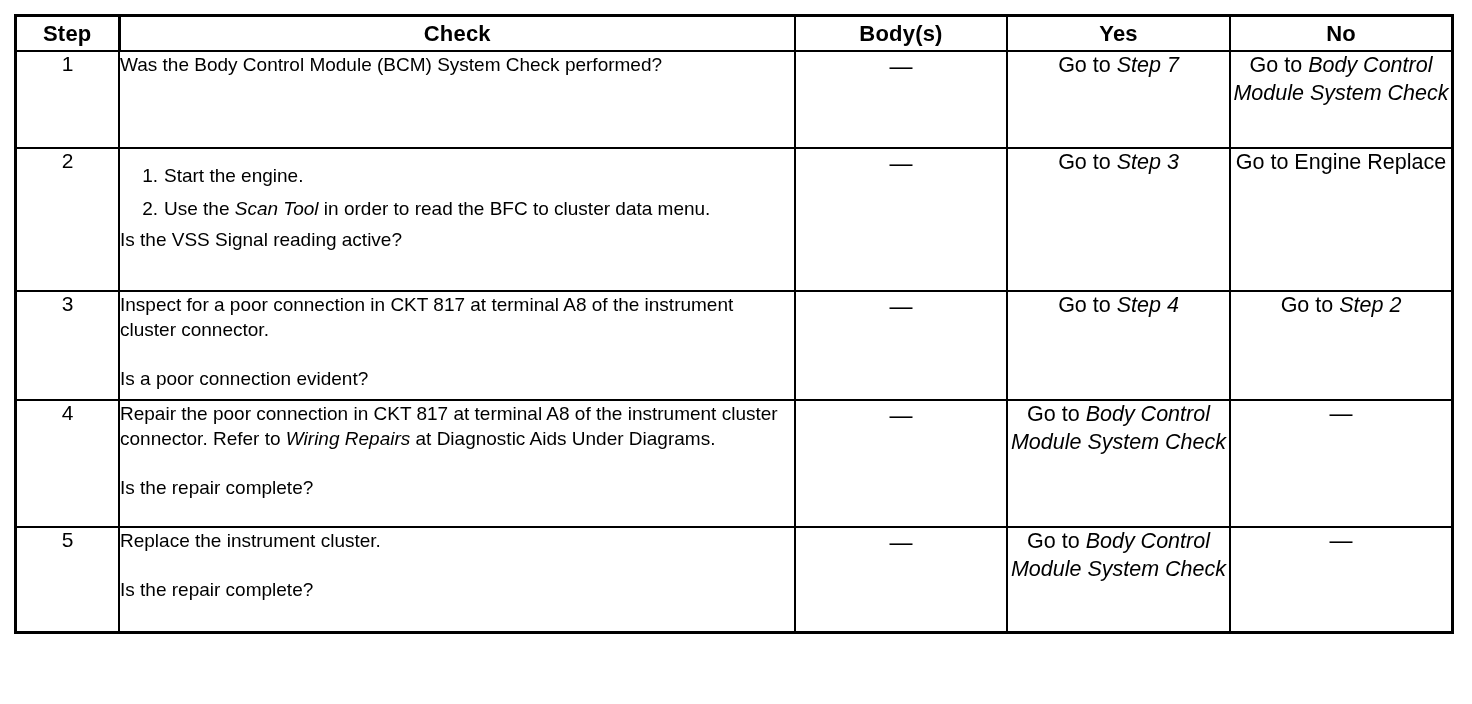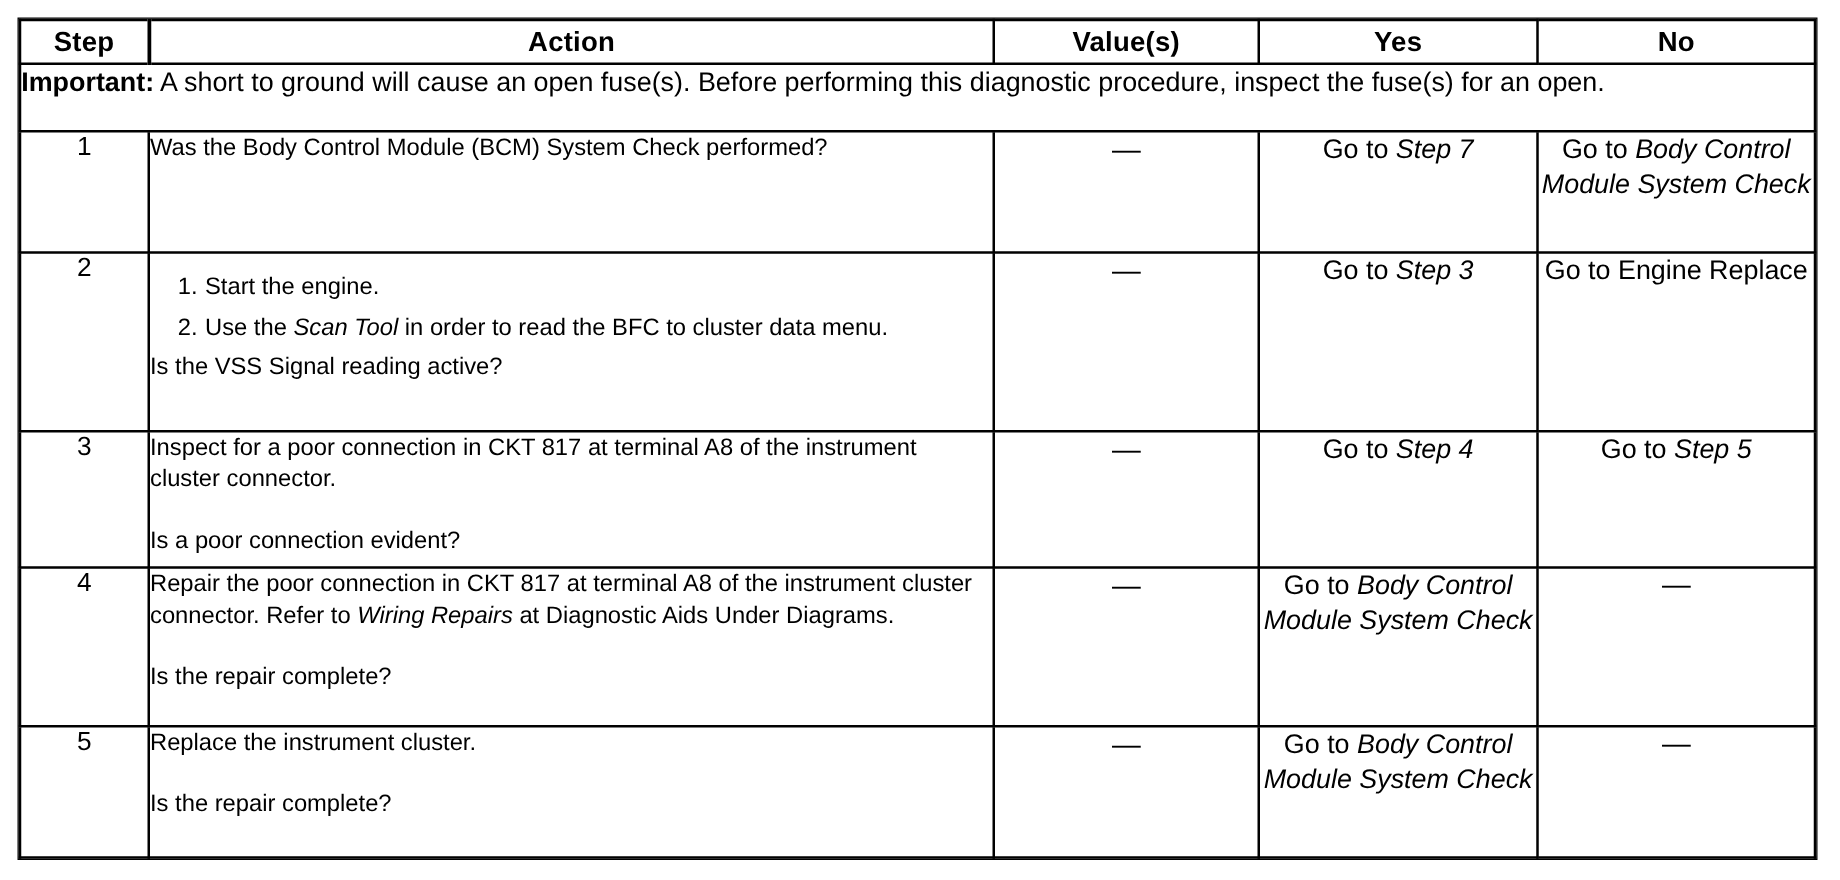--- a/index.html
+++ b/index.html
@@ -141,32 +141,29 @@
       <col class="c-step">
         <col class="c-action">
         <col class="c-value">
         <col class="c-yes">
         <col class="c-no">
     </colgroup>
 
     <thead>
       <tr class="header-row">
         <th class="h-step">Step</th>
-        <th>Action</th>
-        <th>Value(s)</th>
+        <th>Check</th>
+        <th>Body(s)</th>
         <th>Yes</th>
         <th>No</th>
       </tr>
     </thead>
 
     <tbody>
 
-      <tr>
-        <td class="important-cell" colspan="5"><span class="imp-label">Important:</span><span> A short to ground will cause an open fuse(s). Before performing this diagnostic procedure, inspect the fuse(s) for an open.</span></td>
-      </tr>
 
       <tr>
         <td class="step-cell" style="height:95px;">1</td>
         <td class="action-cell">
           <p class="aline">Was the Body Control Module (BCM) System Check performed?</p>
         </td>
         <td class="value-cell"><span class="dash">—</span></td>
         <td class="yesno-cell va-bottom"><span>Go to </span><span class="ital">Step 7</span></td>
         <td class="yesno-cell va-top"><span>Go to </span><span class="ital">Body Control Module System Check</span></td>
       </tr>
@@ -186,21 +183,21 @@
       </tr>
 
       <tr>
         <td class="step-cell" style="height:107px;">3</td>
         <td class="action-cell">
           <p class="aline">Inspect for a poor connection in CKT 817 at terminal A8 of the instrument cluster connector.</p>
           <p class="aline">Is a poor connection evident?</p>
         </td>
         <td class="value-cell"><span class="dash">—</span></td>
         <td class="yesno-cell va-bottom"><span>Go to </span><span class="ital">Step 4</span></td>
-        <td class="yesno-cell va-bottom"><span>Go to </span><span class="ital">Step 5</span></td>
+        <td class="yesno-cell va-bottom"><span>Go to </span><span class="ital">Step 2</span></td>
       </tr>
 
       <tr>
         <td class="step-cell" style="height:125px;">4</td>
         <td class="action-cell">
           <p class="aline"><span>Repair the poor connection in CKT 817 at terminal A8 of the instrument cluster connector. Refer to </span><span class="ital">Wiring Repairs</span><span> at Diagnostic Aids Under Diagrams.</span></p>
           <p class="aline">Is the repair complete?</p>
         </td>
         <td class="value-cell"><span class="dash">—</span></td>
         <td class="yesno-cell va-middle"><span>Go to </span><span class="ital">Body Control Module System Check</span></td>

